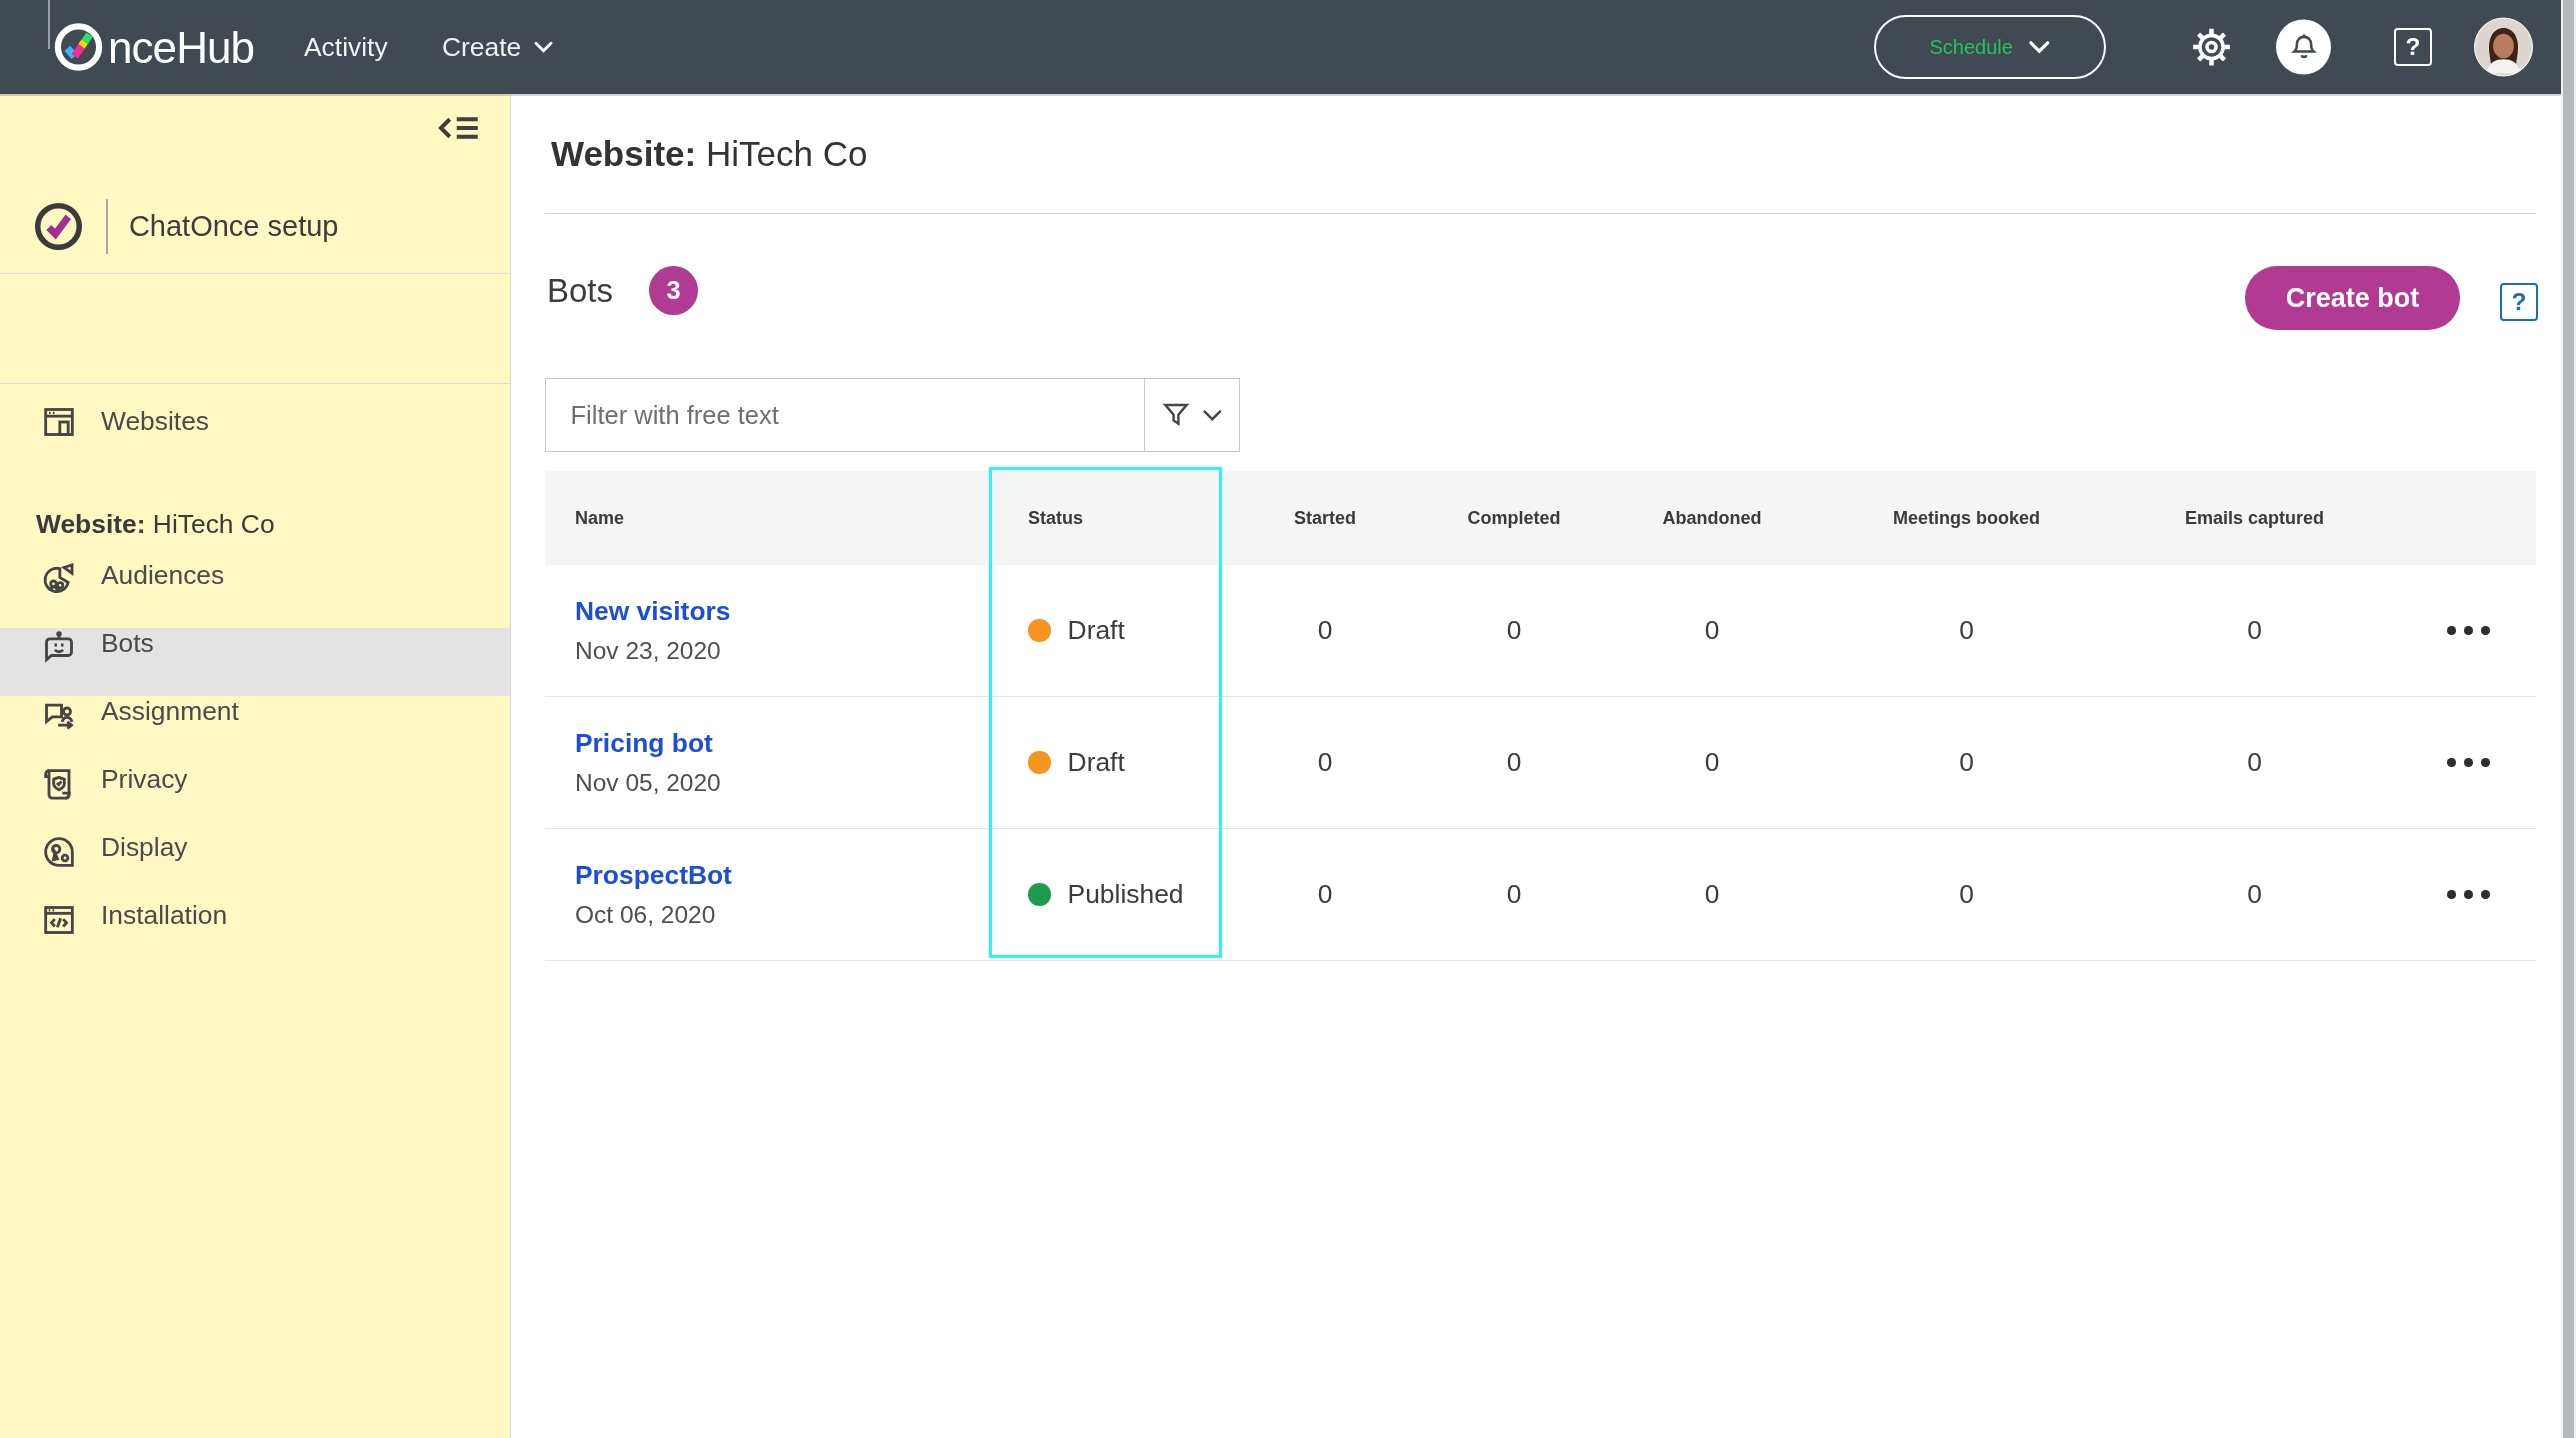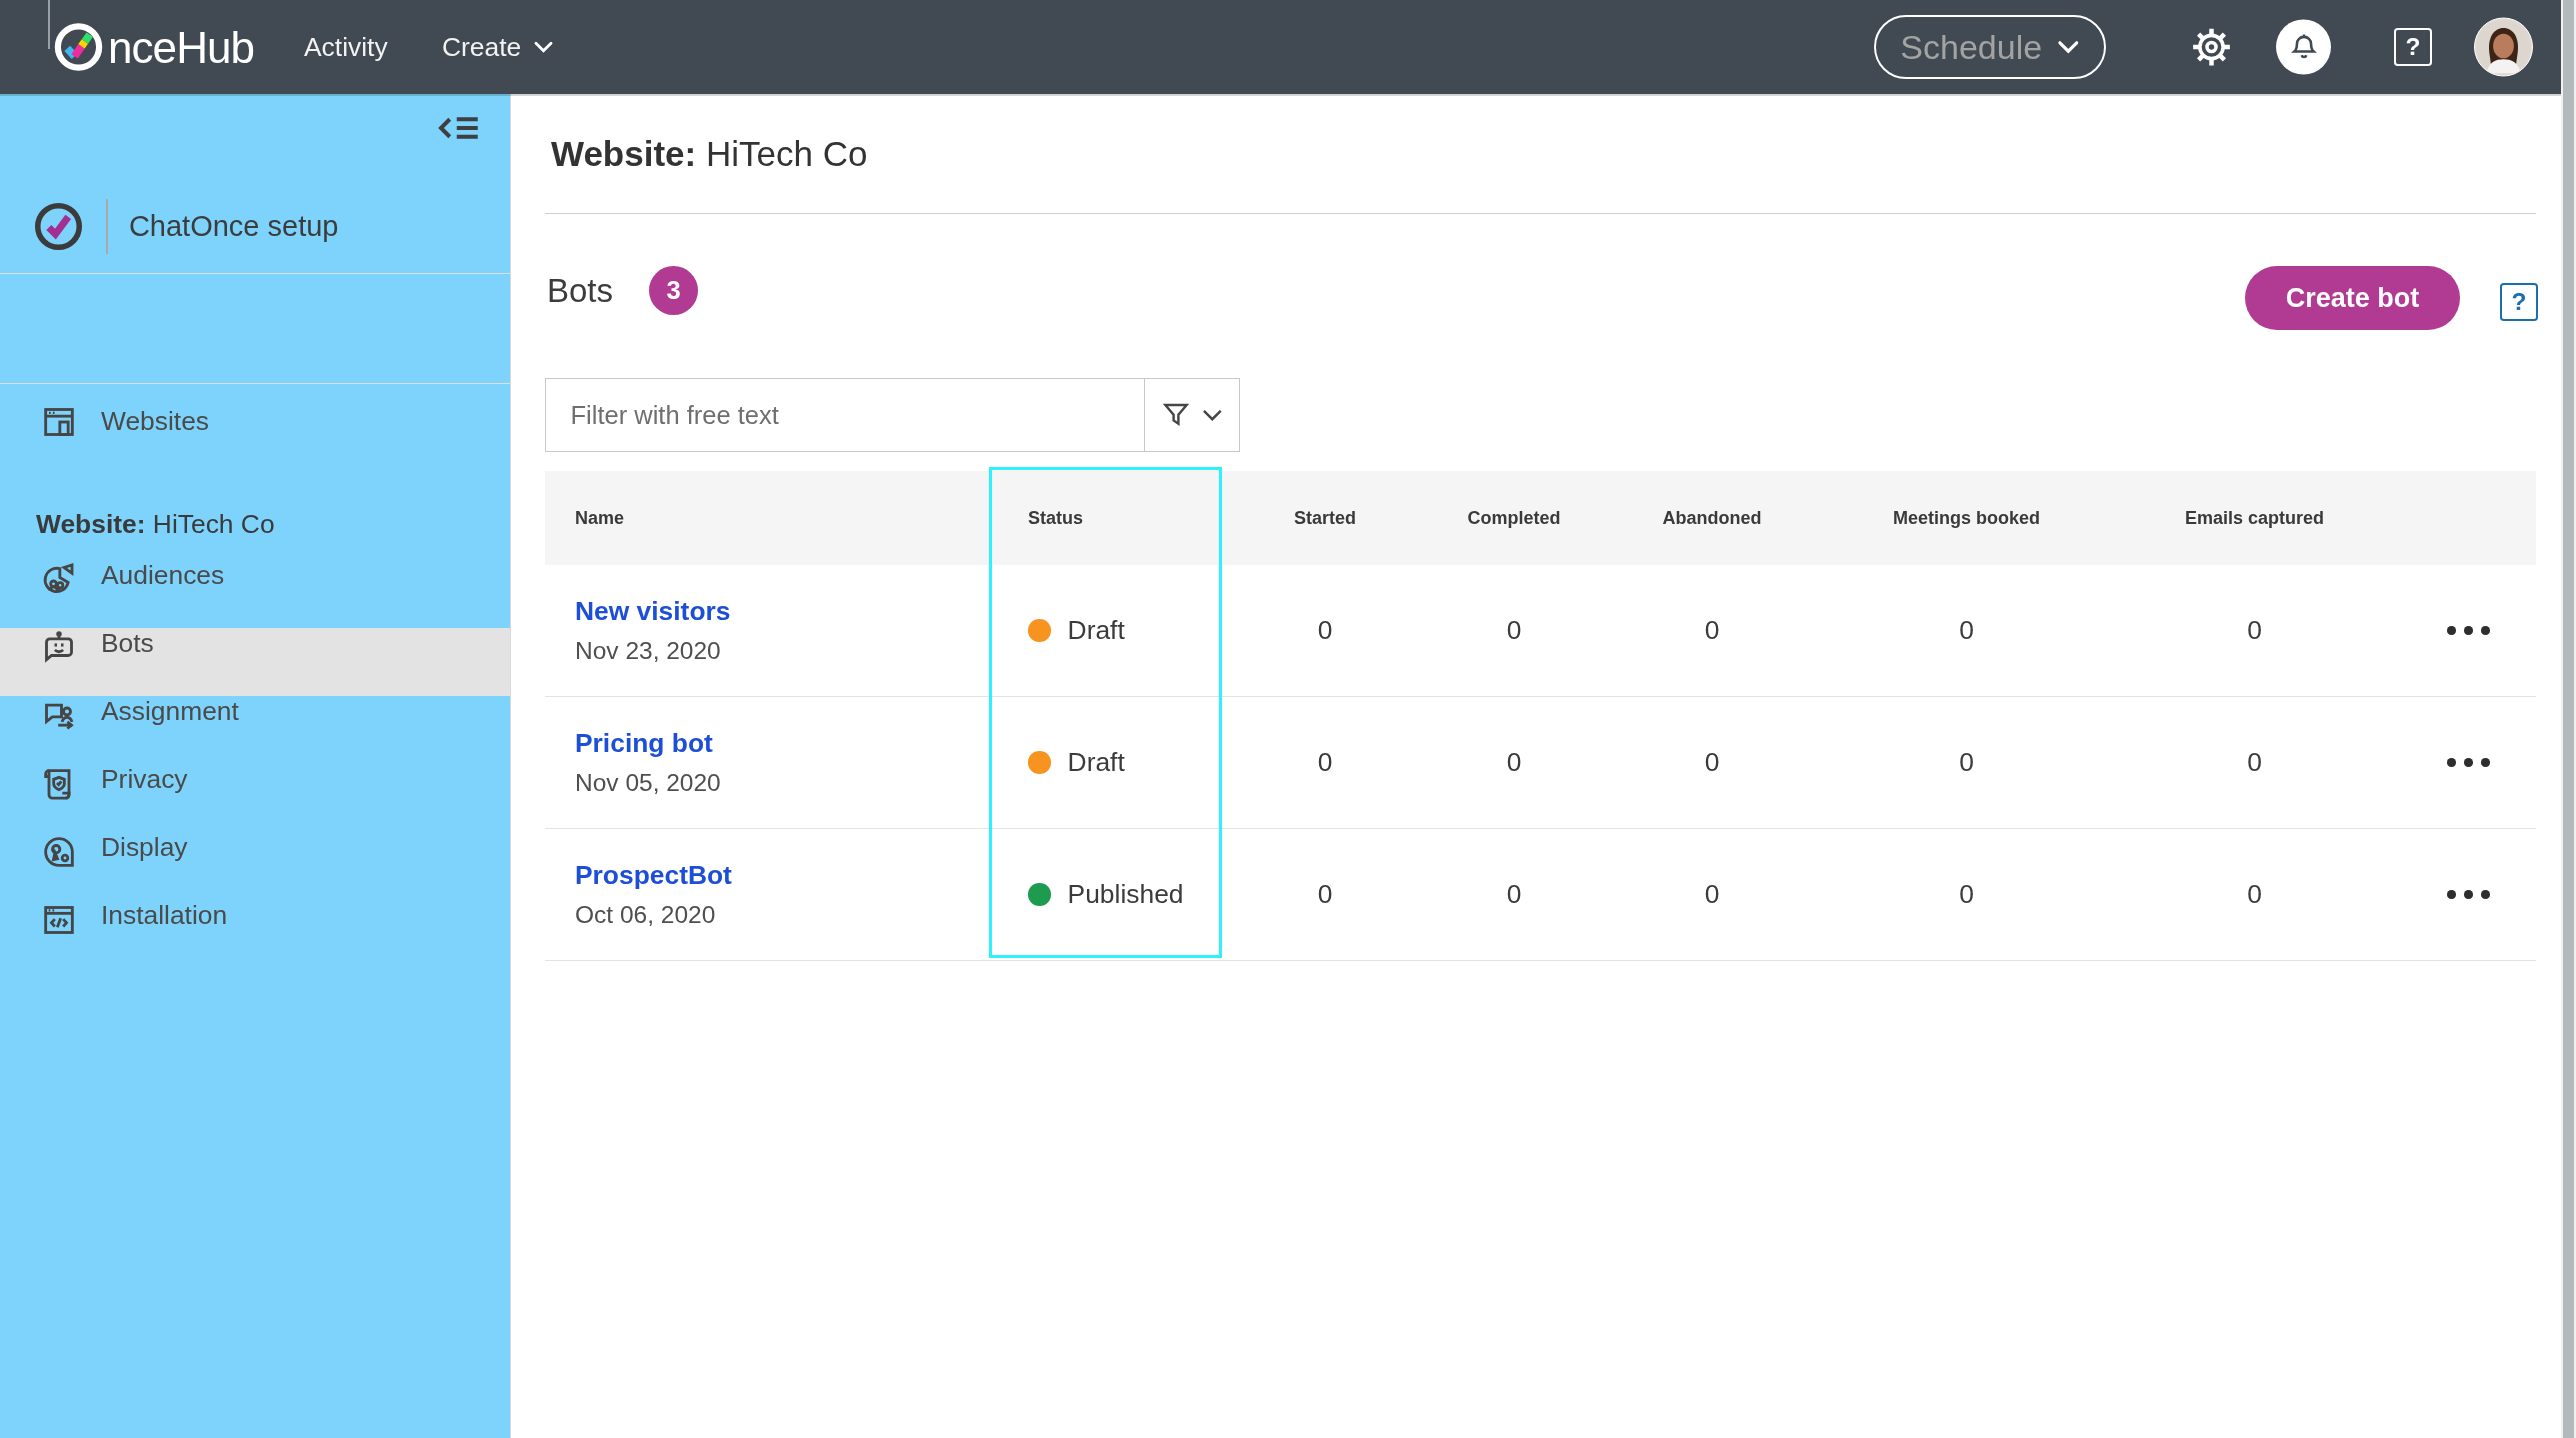--- a/index.html
+++ b/index.html
@@ -9,30 +9,30 @@
   .topbar{position:absolute;left:0;top:0;width:2576px;height:94px;background:#414a53;
           box-shadow:0 1.9px 0 rgba(0,0,0,.18);z-index:20;padding-left:48px;}
   .tb-item{position:absolute;top:50%;transform:translateY(-50%);display:flex;align-items:center;}
   .logo{left:51px;gap:1.9px;cursor:pointer;}
   .logo-text{color:#fff;font-size:44px;font-weight:500;letter-spacing:-0.9px;}
   .nav-link{color:#f2f2f2;font-size:26.4px;cursor:pointer;gap:11.3px;}
   .nav-activity{left:304px;}
   .nav-setup{left:442px;}
   .schedule-btn{left:1874px;top:15px;transform:none;width:232px;height:64px;border:2.8px solid #fff;
           border-radius:34px;display:flex;align-items:center;justify-content:center;gap:15px;
-          color:#a3a3a3;font-size:34px;cursor:pointer;box-sizing:border-box;}
+          color:#22c55e;font-size:20px;cursor:pointer;box-sizing:border-box;}
   .tb-divider{left:2148px;top:26.4px;transform:none;width:1.9px;height:49px;background:#9aa0a7;}
   .icon-btn{justify-content:center;cursor:pointer;}
   .gear-btn{left:2189px;}
   .bell-btn{left:2276px;width:55px;height:55px;background:#fff;border-radius:50%;}
   .help-top-btn{left:2394px;width:38px;height:38px;border:2.8px solid #fff;border-radius:3.8px;
           color:#fff;font-size:24.5px;font-weight:700;box-sizing:border-box;}
   .avatar{left:2474px;width:57px;height:57px;border-radius:50%;border:1.9px solid #fff;overflow:hidden;background:#ded8d2;}
   
-  .sidebar{position:absolute;left:0;top:94px;width:510px;height:1344px;background:#7dd3fc;
+  .sidebar{position:absolute;left:0;top:94px;width:510px;height:1344px;background:#fef9c3;
            border-right:0.9px solid #d8d8d8;z-index:10;}
   .collapse-btn{position:absolute;left:432px;top:11.3px;width:53px;height:45px;cursor:pointer;
            display:flex;align-items:center;justify-content:center;}
   .product-row{position:absolute;left:0;top:85px;width:100%;height:94px;display:flex;align-items:center;}
   .product-mark{margin-left:32px;}
   .product-sep{width:1.9px;height:55px;background:#a9a9a9;margin-left:21px;}
   .product-name{margin-left:21px;font-size:29px;color:#3c3c3c;}
   .side-divider{position:absolute;left:0;width:100%;height:0.9px;background:#dedede;}
   .websites-row{position:absolute;left:0;top:290px;width:100%;height:75px;display:flex;align-items:center;cursor:pointer;}
   .side-icon{width:42px;display:flex;justify-content:center;margin-left:38px;}

